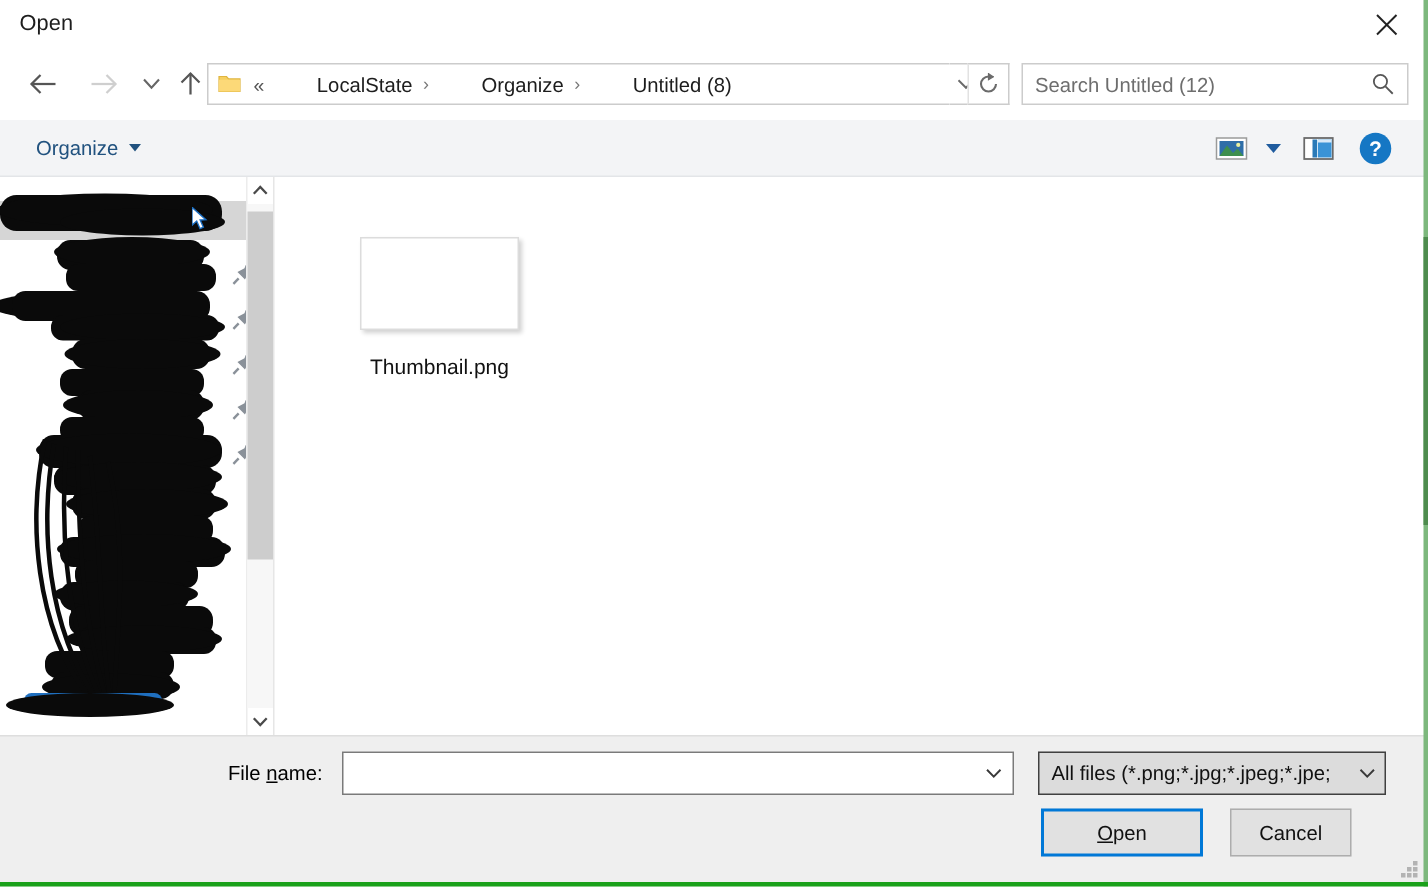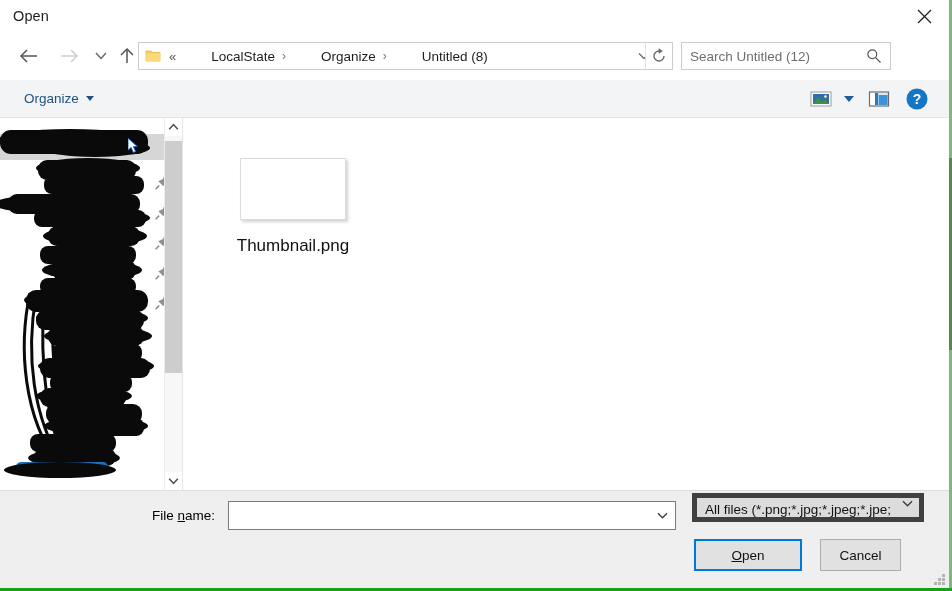--- a/index.html
+++ b/index.html
@@ -180,21 +180,21 @@
     display: flex;
     align-items: center;
     justify-content: center;
     cursor: pointer;
   }
 
   .searchbox {
     position: absolute;
     left: 681px;
     top: 8px;
-    width: 210px;
+    width: 258px;
     height: 28px;
     box-sizing: border-box;
     border: 1px solid #cccccc;
     background: #ffffff;
     display: flex;
     align-items: center;
     padding: 0 8px;
     cursor: text;
   }
   .searchbox .ph {
@@ -374,21 +374,21 @@
   .thumb-box {
     width: 106px;
     height: 62px;
     background: #ffffff;
     border: 1px solid #dcdcdc;
     box-shadow: 2px 2px 3px rgba(0,0,0,0.18);
     box-sizing: border-box;
   }
   .file-label {
     margin-top: 16px;
-    font-size: 17px;
+    font-size: 14px;
     color: #111111;
     white-space: nowrap;
   }
 
   
   .content-scroll {
     position: absolute;
     right: 0;
     top: 0;
     bottom: 0;
@@ -439,28 +439,28 @@
     height: 27px;
     display: flex;
     align-items: center;
     justify-content: center;
     cursor: pointer;
   }
 
   .filetype-combo {
     position: absolute;
     left: 692px;
-    top: 2px;
+    top: 10px;
     width: 232px;
     height: 29px;
     box-sizing: border-box;
     background: #dcdcdc;
-    border: 5px solid #404040;
-    display: flex;
-    align-items: flex-end;
+    border: 1px solid #404040;
+    display: flex;
+    align-items: center;
     cursor: pointer;
   }
   .filetype-value {
     flex: 1;
     padding: 0 8px;
     font-size: 13.5px;
     color: #111;
     white-space: nowrap;
     overflow: hidden;
   }

